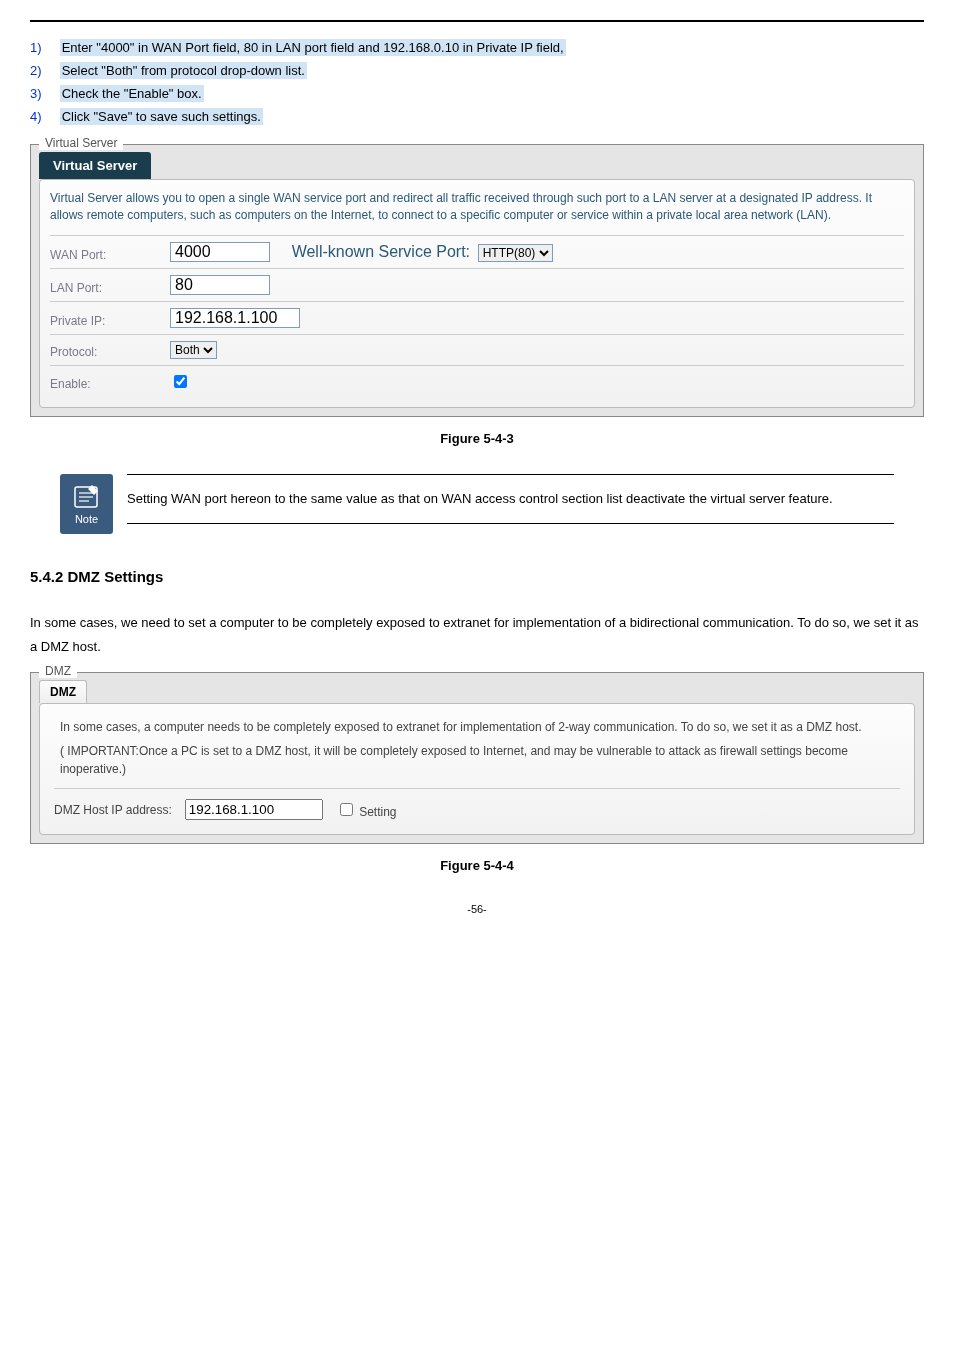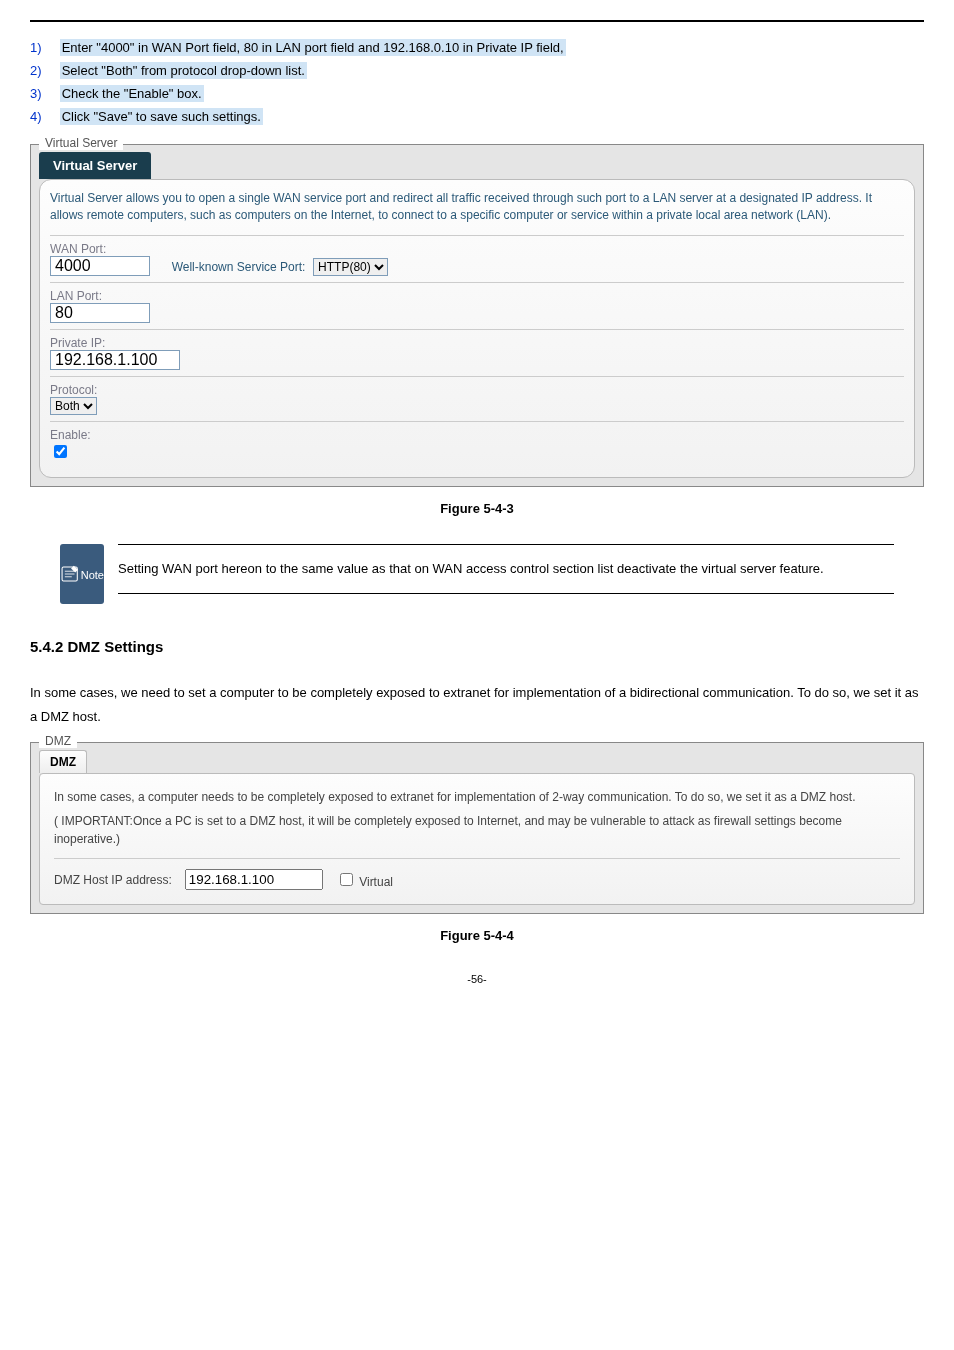--- a/index.html
+++ b/index.html
@@ -53,76 +53,75 @@
     display: inline-block;
     background: #1a3d4d;
     color: #fff;
     font-weight: bold;
     font-size: 13px;
     padding: 6px 14px;
     border-radius: 3px 3px 0 0;
   }
   .panel-box {
     border: 1px solid #bbb;
-    border-radius: 12px;
+    border-radius: 4px;
     padding: 10px;
     background: linear-gradient(#fdfdfd, #f2f2f2);
   }
   .intro-text {
     color: #2b5978;
     font-size: 12px;
     margin-bottom: 10px;
     line-height: 1.45;
   }
   .form-row {
     border-top: 1px solid #ccc;
     padding: 6px 0;
     display: flex;
-    align-items: flex-start;
-    flex-direction: column;
+    align-items: flex-end;
   }
   .form-label {
     width: 120px;
     color: #7a7a88;
     font-size: 12px;
   }
   .form-val input[type="text"] {
     font-family: Arial;
     font-size: 16px;
     padding: 0 4px;
     border: 1px solid #7f9db9;
   }
   .form-val select {
     font-size: 12px;
     border: 1px solid #7f9db9;
   }
   .well-known {
     color: #2b5978;
-    font-size: 12px;
+    font-size: 16px;
     margin: 0 4px 0 18px;
   }
   .fig-caption {
     text-align: center;
     font-weight: bold;
     font-size: 13px;
     margin: 14px 0 28px 0;
   }
   .note-block {
     display: flex;
     align-items: flex-start;
     gap: 14px;
     margin: 0 30px 30px 30px;
   }
   .note-icon {
-    width: 44px;
+    width: 53px;
     height: 60px;
     background: #3a5b7d;
     border-radius: 3px;
     display: flex;
-    flex-direction: row;
+    flex-direction: column;
     align-items: center;
     justify-content: center;
     flex-shrink: 0;
   }
   .note-icon svg { display:block; }
   .note-icon-label {
     color: #fff;
     font-size: 11px;
     margin-top: 2px;
   }
@@ -157,20 +156,21 @@
     border: 1px solid #bbb;
     border-radius: 4px;
     padding: 14px;
     background: linear-gradient(#fdfdfd, #f2f2f2);
     font-size: 12px;
     color: #444;
   }
   .dmz-para {
     margin-bottom: 6px;
     line-height: 1.5;
+    margin-left: 6px;
   }
   .dmz-sep {
     border-top: 1px solid #ccc;
     margin: 10px 0;
   }
   .dmz-row {
     display: flex;
     align-items: center;
     gap: 13px;
   }
@@ -281,21 +281,21 @@
     <div class="dmz-tab">DMZ</div>
     <div class="dmz-panel">
       <div class="dmz-para">In some cases, a computer needs to be completely exposed to extranet for implementation of 2-way communication. To do so, we set it as a DMZ host.</div>
       <div class="dmz-para">( IMPORTANT:Once a PC is set to a DMZ host, it will be completely exposed to Internet, and may be vulnerable to attack as firewall settings become inoperative.)</div>
       <div class="dmz-sep"></div>
       <div class="dmz-row">
         <span>DMZ Host IP address:</span>
         <input type="text" style="width: 130px;" value="192.168.1.100">
         <label>
           <input type="checkbox" style="">
-          <span>Virtual</span>
+          <span>Setting</span>
         </label>
       </div>
     </div>
   </div>
 </div>
 
 <div class="fig-caption">Figure 5-4-4</div>
 
 <div class="footer-pg">-56-</div>
 

